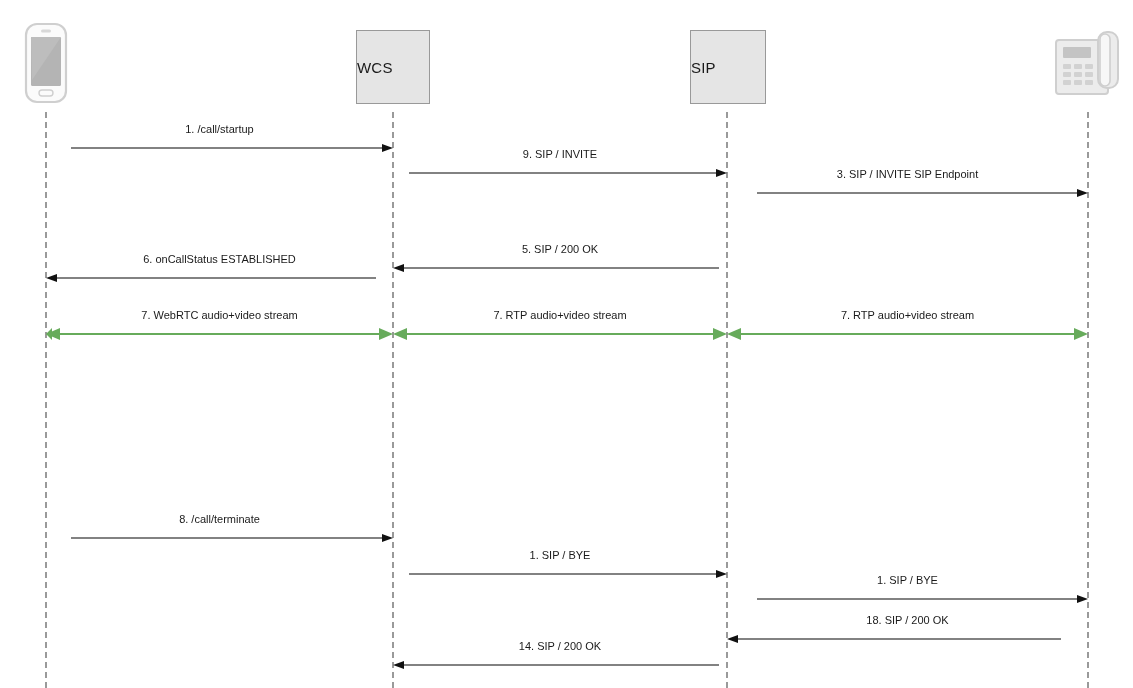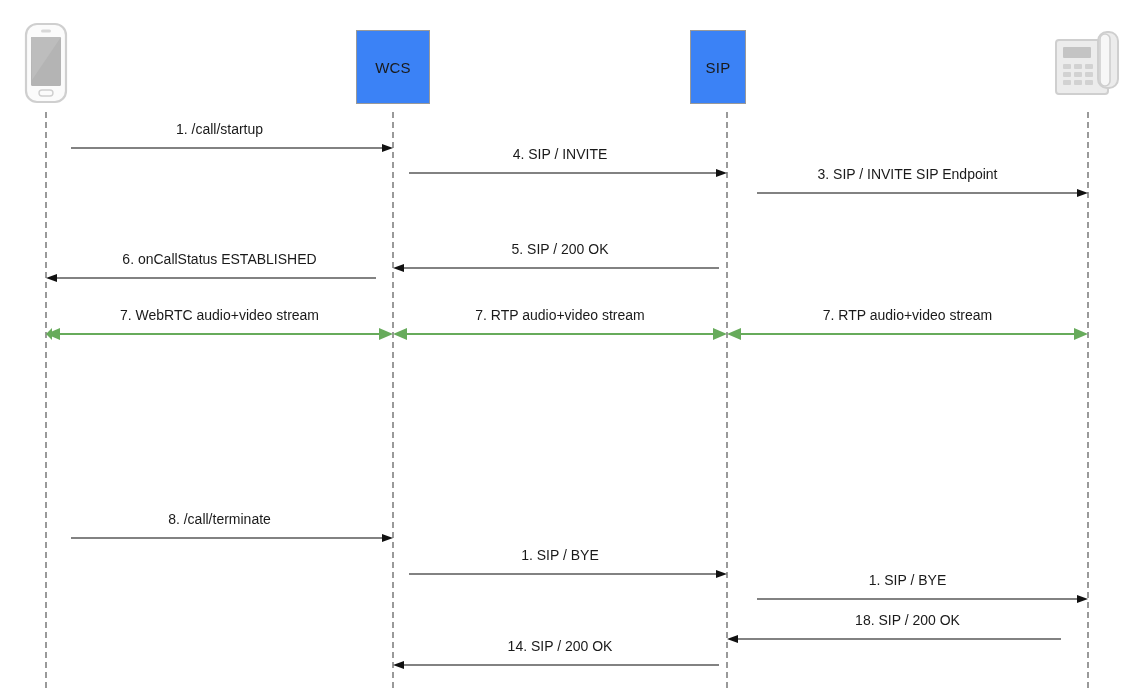--- a/index.html
+++ b/index.html
@@ -18,25 +18,25 @@
   }
   
   .participant {
     position: absolute;
     top: 0;
     height: 112px;
   }
   .node-box {
     position: absolute;
     box-sizing: border-box;
-    background: #3b82f6;
+    background: #e5e5e5;
     border: 1px solid #999999;
     display: flex;
     align-items: center;
-    justify-content: center;
+    justify-content: flex-start;
   }
   .node-label {
     font-size: 15px;
     color: #1a1a1a;
     letter-spacing: 0.2px;
     line-height: 1;
   }
   
   .lifeline {
     position: absolute;
@@ -47,21 +47,21 @@
   .msg {
     position: absolute;
     height: 34px;
   }
   .msg-label {
     position: absolute;
     left: 0;
     right: 0;
     top: 0;
     text-align: center;
-    font-size: 14px;
+    font-size: 11px;
     color: #1a1a1a;
     white-space: nowrap;
     line-height: 14px;
   }
   .msg-arrow {
     position: absolute;
     left: 0;
     right: 0;
     bottom: 0;
     height: 16px;
@@ -88,21 +88,21 @@
     </div>
   </div>
 
   <div class="participant" style="left:356px;width:74px;">
     <div class="node-box" style="left:0;top:30px;width:74px;height:74px;">
       <span class="node-label">WCS</span>
     </div>
   </div>
 
   <div class="participant" style="left:690px;width:74px;">
-    <div class="node-box" style="left:0;top:30px;width:56px;height:74px;">
+    <div class="node-box" style="left:0;top:30px;width:76px;height:74px;">
       <span class="node-label">SIP</span>
     </div>
   </div>
 
   <div class="participant" style="left:1048px;width:80px;">
     <div class="icon-wrap" style="left:4px;top:26px;">
       <svg width="72" height="74" viewBox="0 0 72 74">
         <rect x="4" y="14" width="52" height="54" rx="3" ry="3" fill="#ececec" stroke="#cfcfcf" stroke-width="2"></rect>
         <rect x="11" y="21" width="28" height="11" rx="1" ry="1" fill="#c4c4c4"></rect>
         <g fill="#d2d2d2">
@@ -131,21 +131,21 @@
     <div class="msg-label">1. /call/startup</div>
     <div class="msg-arrow">
       <svg viewBox="0 0 347 16" preserveAspectRatio="none">
         <line x1="25" y1="8" x2="338" y2="8" stroke="#595959" stroke-width="1.3"></line>
         <path d="M347 8 L336 4 L336 12 Z" fill="#111111"></path>
       </svg>
     </div>
   </div>
 
   <div class="msg" style="left:393px;top:147px;width:334px;">
-    <div class="msg-label">4. SIP / INVITE</div>
+    <div class="msg-label">9. SIP / INVITE</div>
     <div class="msg-arrow">
       <svg viewBox="0 0 334 16" preserveAspectRatio="none">
         <line x1="16" y1="8" x2="325" y2="8" stroke="#595959" stroke-width="1.3"></line>
         <path d="M334 8 L323 4 L323 12 Z" fill="#111111"></path>
       </svg>
     </div>
   </div>
 
   <div class="msg" style="left:727px;top:167px;width:361px;">
     <div class="msg-label">3. SIP / INVITE SIP Endpoint</div>

